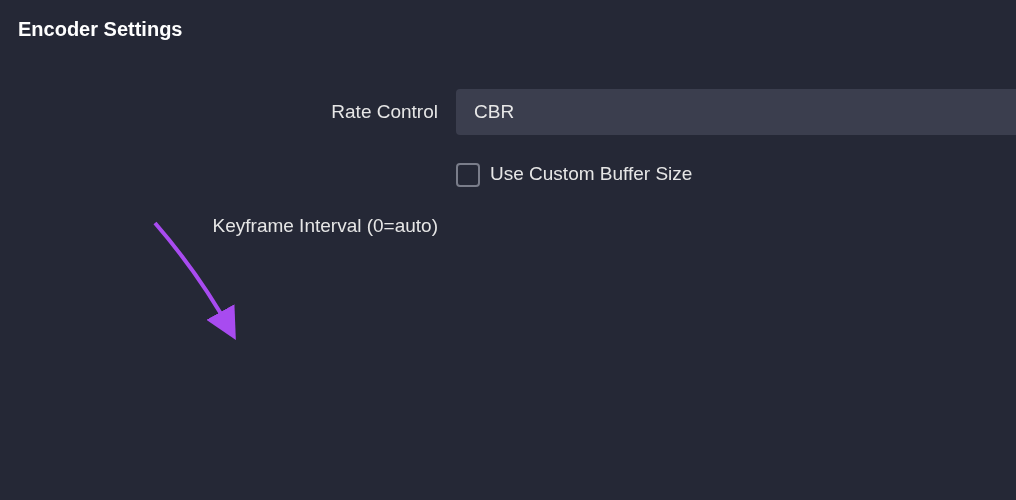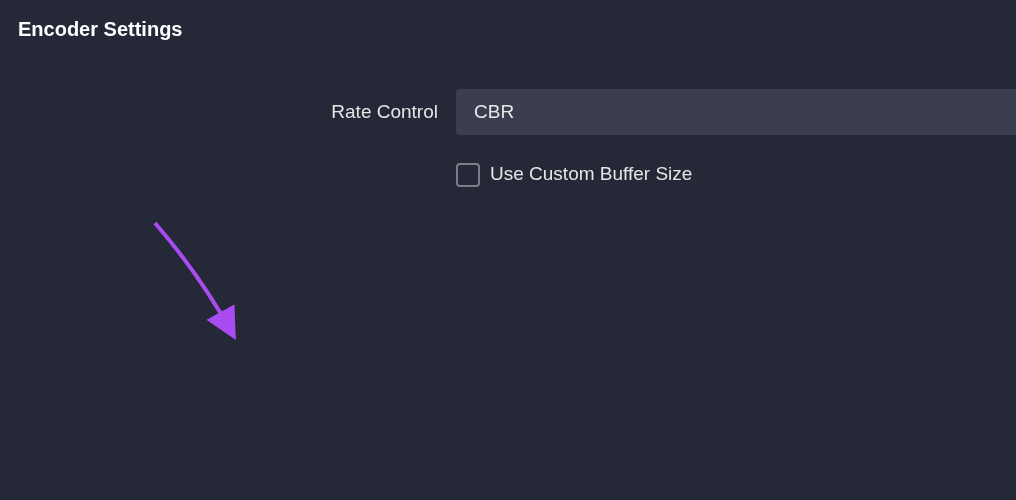--- a/index.html
+++ b/index.html
@@ -88,20 +88,21 @@
     <div class="label-col"></div>
     <div class="field-col">
       <div class="checkbox-wrap">
         <div class="checkbox-box"></div>
         <div class="checkbox-label">Use Custom Buffer Size</div>
       </div>
     </div>
   </div>
 
   <div class="row">
+    <div class="label-col">Keyframe Interval (0=auto)</div>
   </div>
 
   <div class="row">
   </div>
 
 </div>
 
 <svg class="arrow-svg" width="120" height="140">
   <defs>
     <marker id="arrowhead" markerWidth="8" markerHeight="8" refX="6" refY="4" orient="auto">

